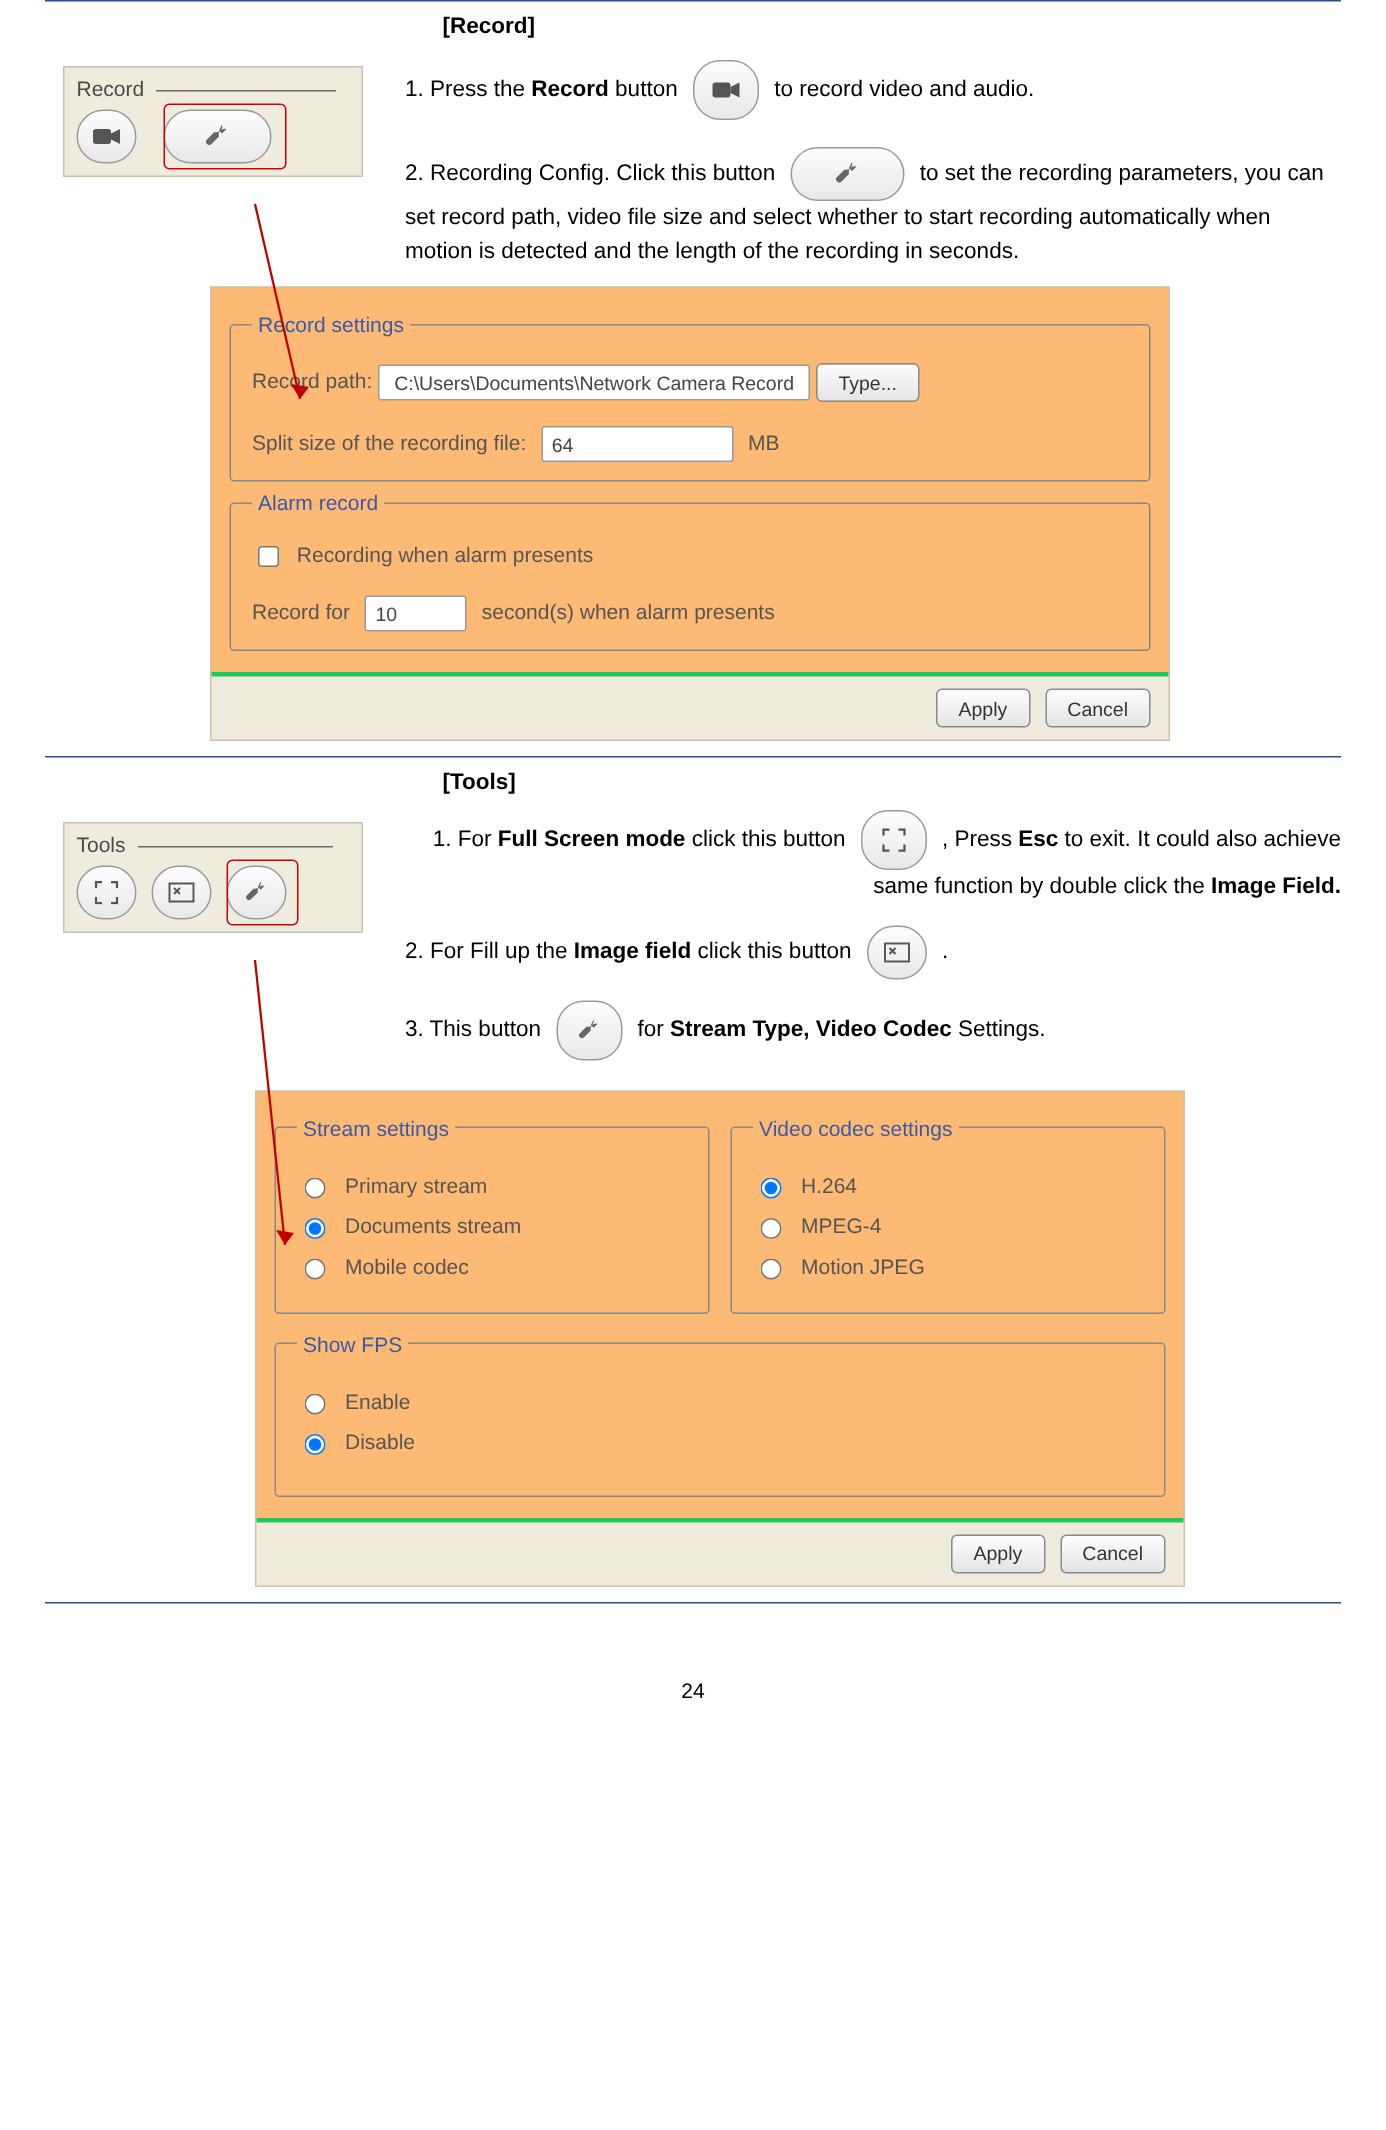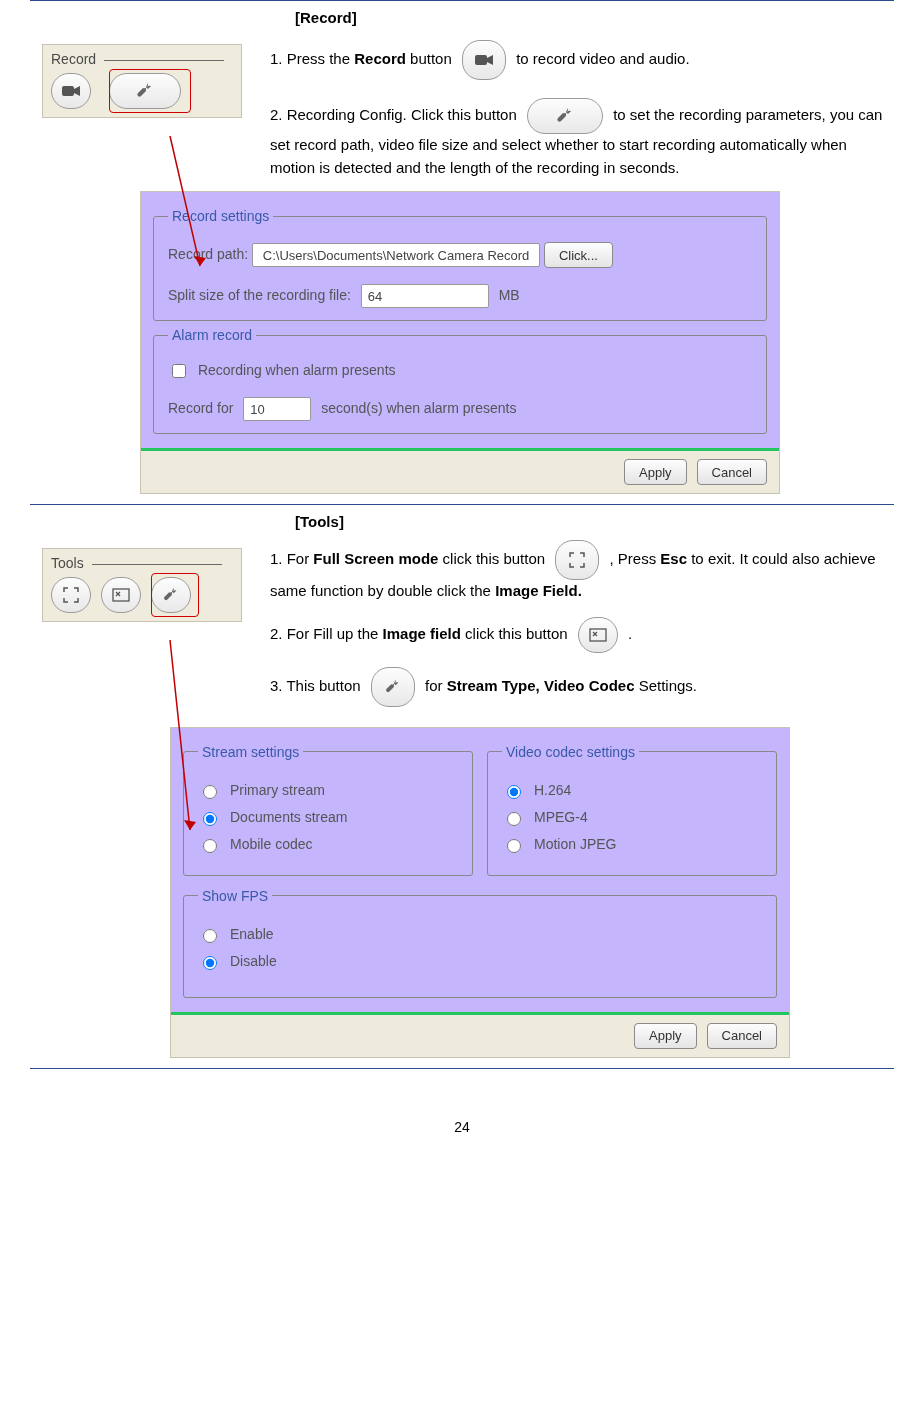--- a/index.html
+++ b/index.html
@@ -73,21 +73,21 @@
     pointer-events: none;
   }
   svg { display: block; }
   .body-text { line-height: 1.5; }
   .inline-btn {
     display: inline-flex;
     vertical-align: middle;
     margin: 0 6px;
   }
   .big-panel {
-    background: #c4b5fd;
+    background: #fdba74;
     border: 1px solid #c8c3b0;
     margin: 12px 0 10px 110px;
     width: 640px;
     font-size: 14px;
     color: #555;
   }
   .big-panel .inner { padding: 10px 12px 8px 12px; }
   fieldset {
     border: 1px solid #888;
     border-radius: 3px;
@@ -225,21 +225,21 @@
       </div>
     </div>
 
     <div class="big-panel">
       <div class="inner">
         <fieldset>
           <legend>Record settings</legend>
           <div style="margin:6px 0 16px 0;">
             <span>Record path:</span>
             <input class="field-input" style="width: 288px; text-align: center;" value="C:\Users\Documents\Network Camera Record">
-            <button class="wbtn">Click...</button>
+            <button class="wbtn">Type...</button>
           </div>
           <div>
             <span>Split size of the recording file:</span>
             <input class="field-input" style="width: 128px; margin: 0px 6px;" value="64">
             <span>MB</span>
           </div>
         </fieldset>
 
         <fieldset>
           <legend>Alarm record</legend>
@@ -293,21 +293,21 @@
             <div class="redbox" style="left:100px;top:-4px;width:48px;height:44px;border-radius:4px;"></div>
           </div>
         </div>
         <svg class="arrow-svg" style="left:130px;top:100px;width:100px;height:210px;">
           <line x1="10" y1="0" x2="30" y2="190" class="arrow-line"></line>
           <polygon points="30,190 24,180 36,182" class="arrow-head"></polygon>
         </svg>
       </div>
 
       <div class="right-col body-text">
-        <p style="margin:0 0 14px 0;">
+        <p style="margin:0 0 14px 0;text-align:right;">
           <span>1. For </span><b>Full Screen mode</b><span> click this button </span>
           <span class="icon-btn round inline-btn" style="height:40px;width:44px;">
             <svg width="16" height="16" viewBox="0 0 16 16">
               <path d="M1 5 V1 H5 M11 1 H15 V5 M15 11 V15 H11 M5 15 H1 V11" stroke="#555" stroke-width="1.5" fill="none"></path>
             </svg>
           </span>
           <span> , Press </span><b>Esc</b><span> to exit. It could also achieve same function by double click the </span><b>Image Field.</b>
         </p>
         <p style="margin:0 0 14px 0;">
           <span>2. For Fill up the </span><b>Image field</b><span> click this button </span>

